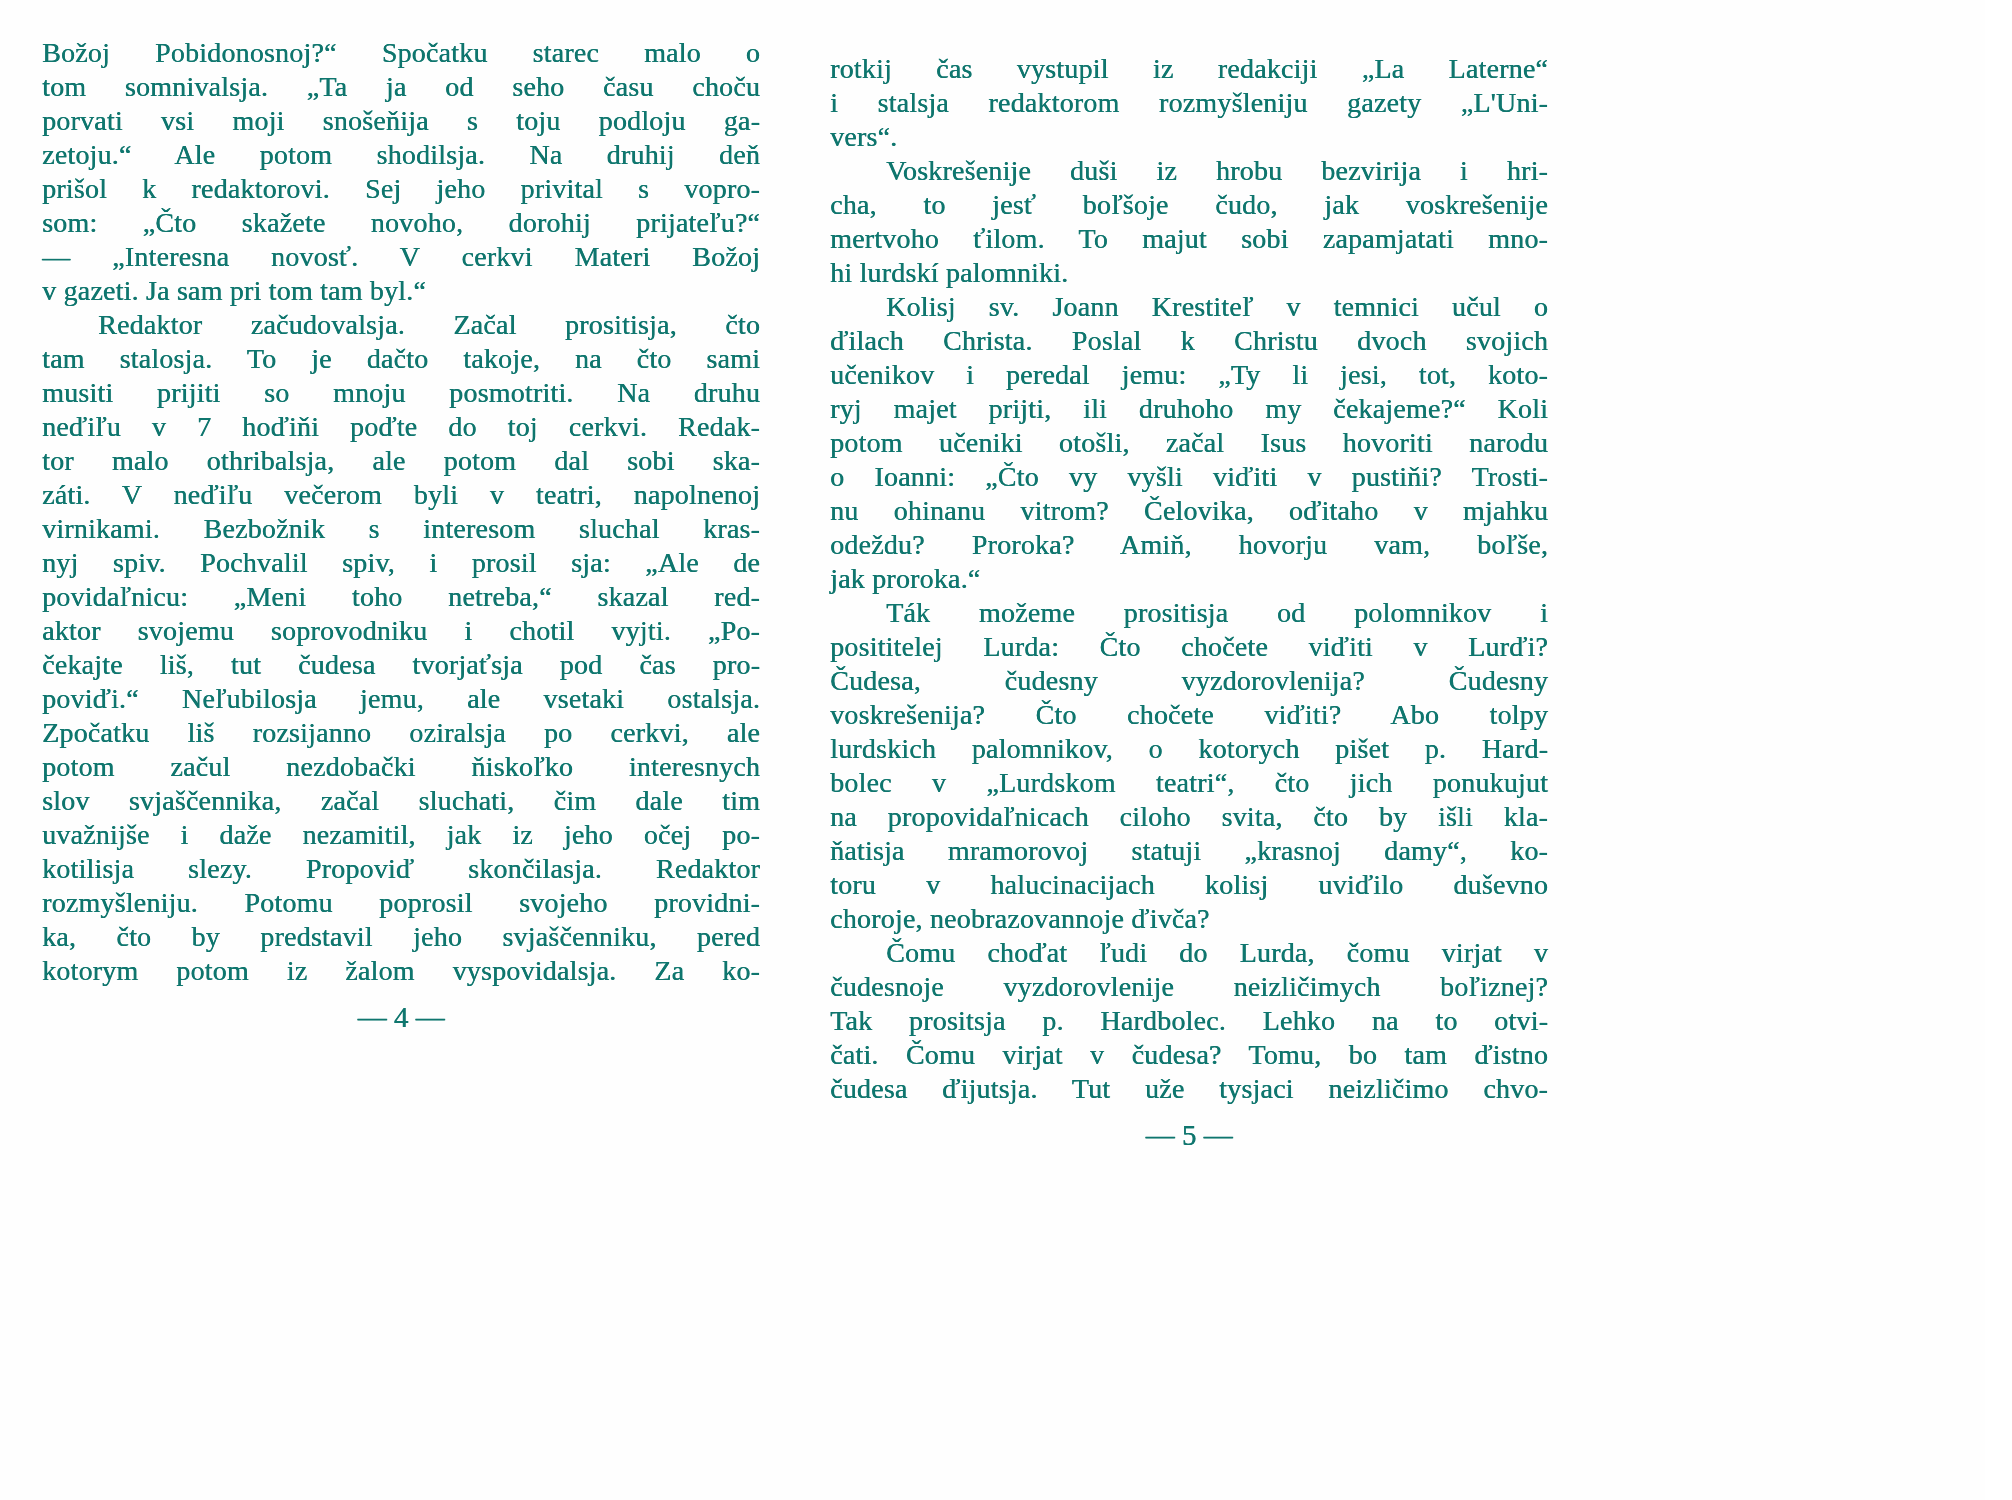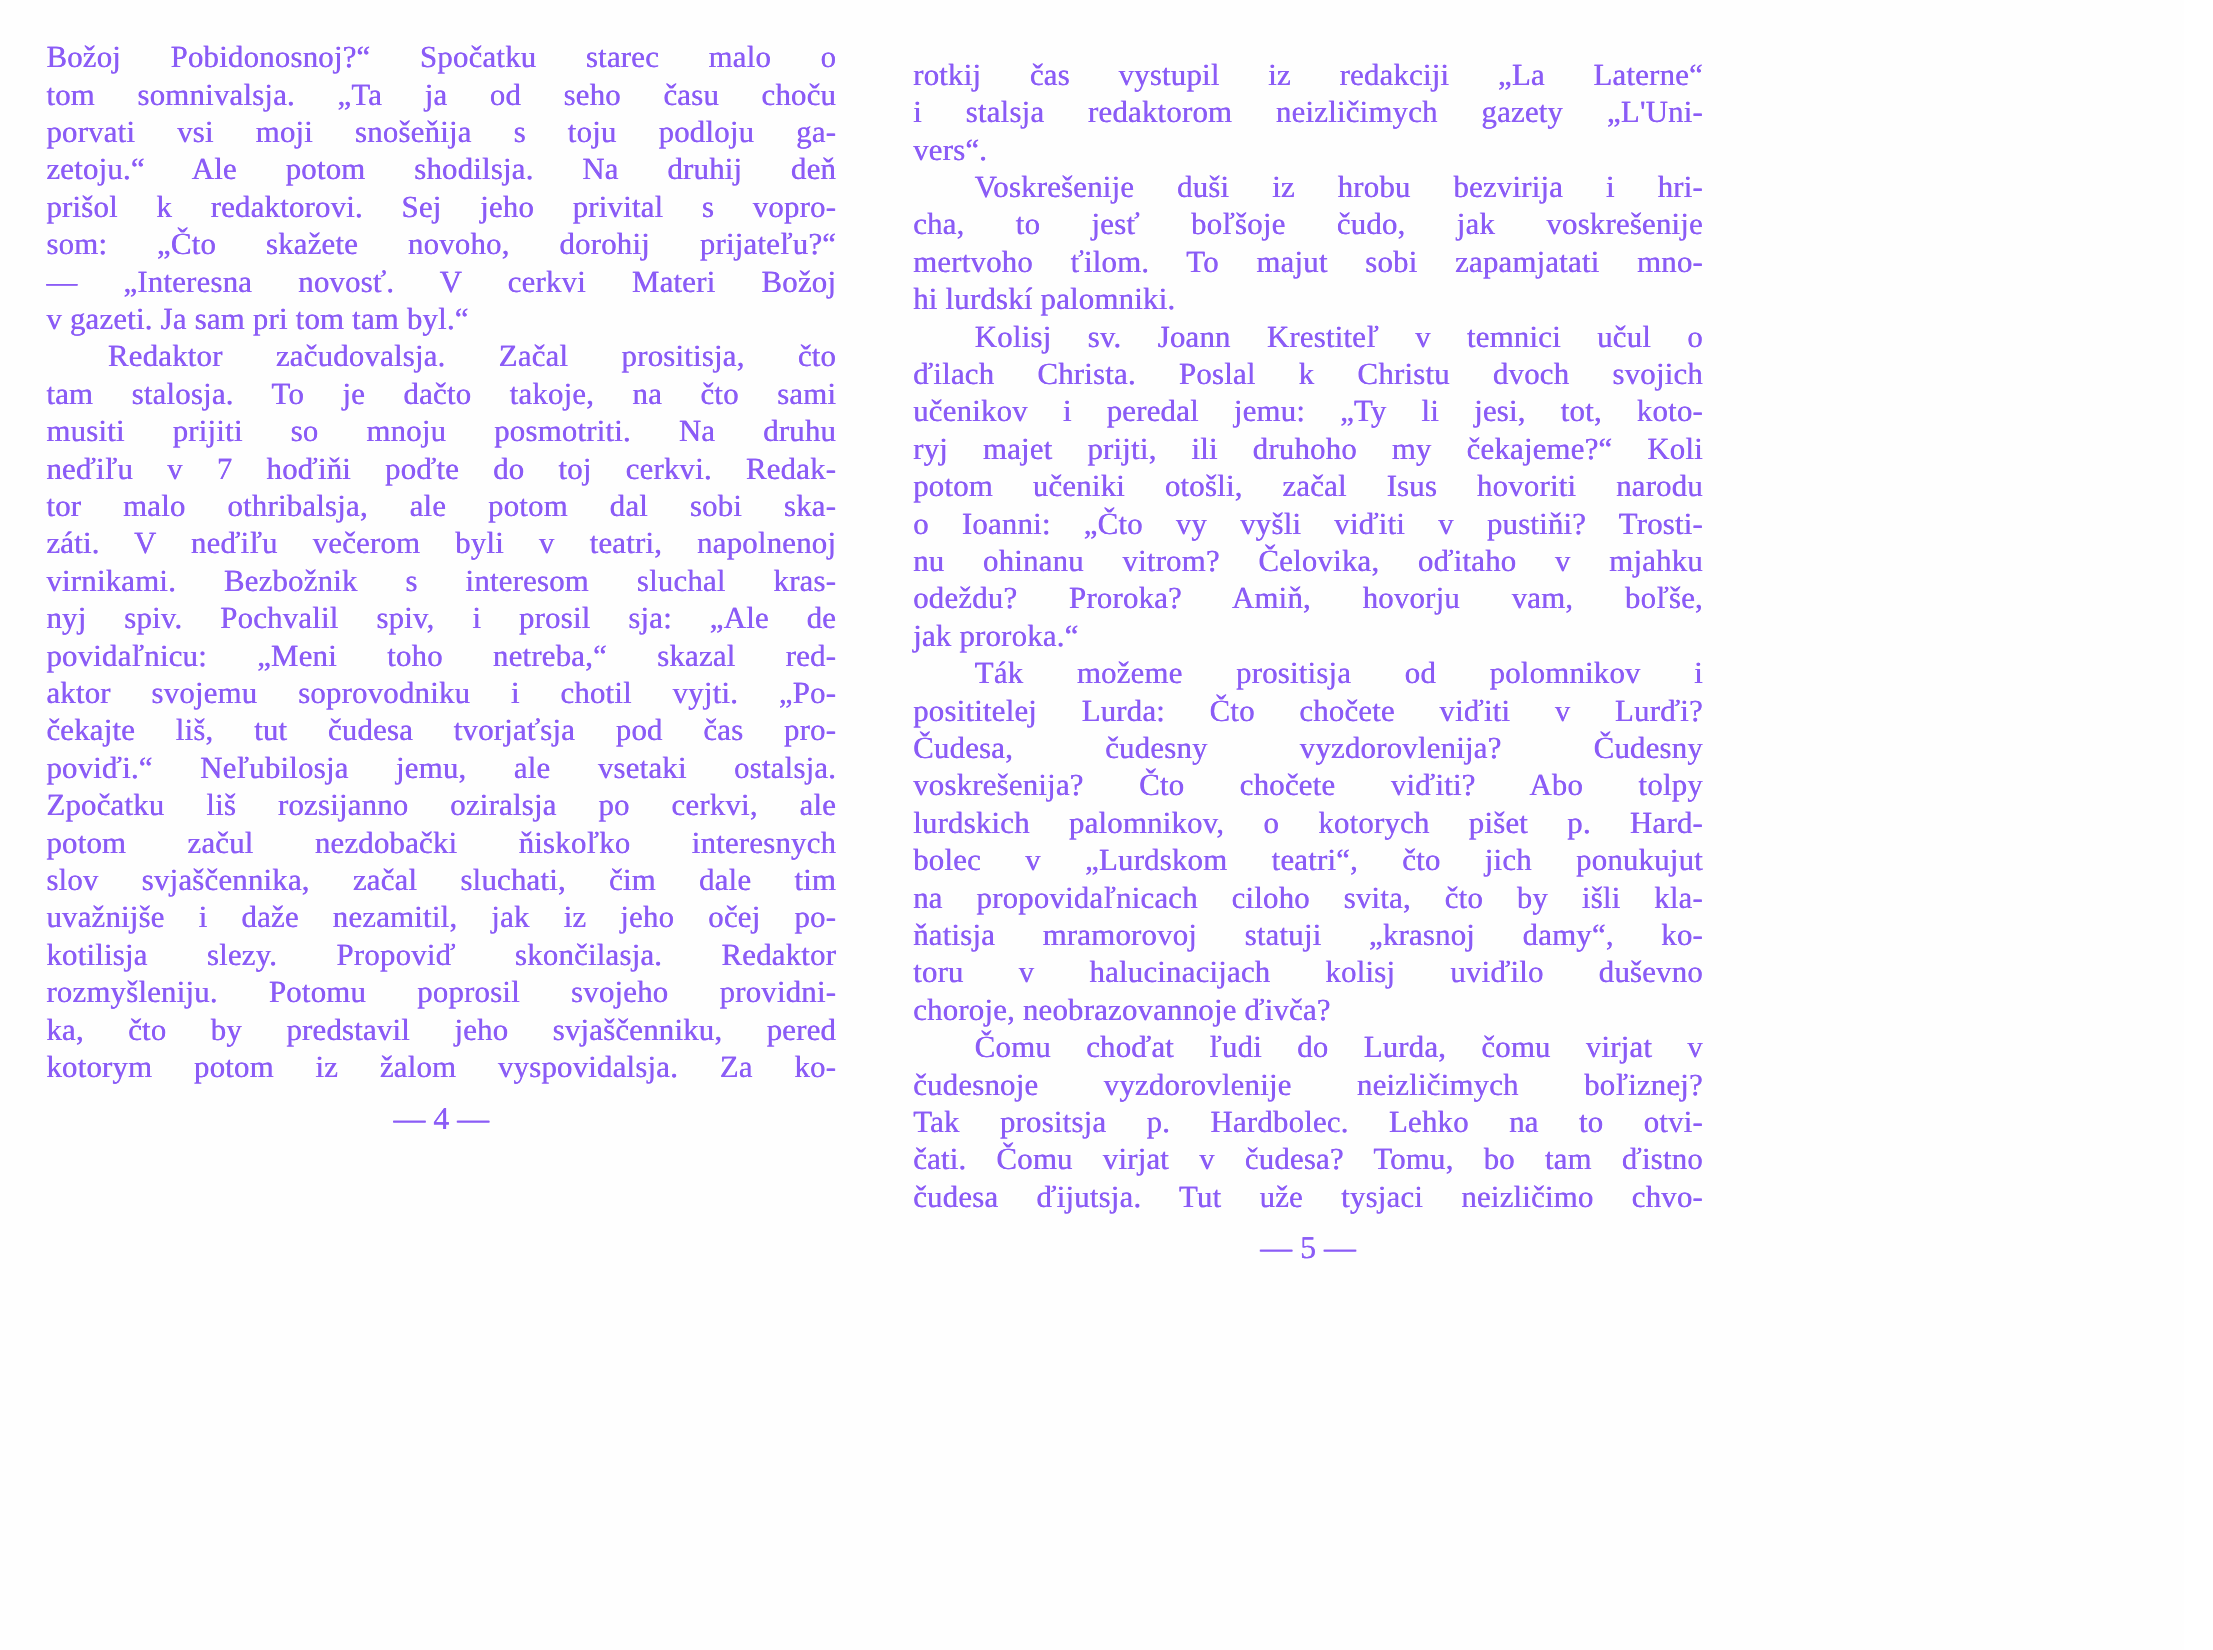--- a/index.html
+++ b/index.html
@@ -7,21 +7,21 @@
     padding: 0;
     background: #ffffff;
   }
   .spread {
     position: relative;
     width: 1985px;
     height: 1500px;
     background: #fefefe;
     overflow: hidden;
     font-family: "Liberation Serif", serif;
-    color: #8b5cf6;
+    color: #0f766e;
   }
   .page {
     position: absolute;
   }
   .page-left {
     left: 42px;
     top: 36px;
     width: 718px;
   }
   .page-right {
@@ -86,21 +86,21 @@
         <div class="line">rozmyšleniju. Potomu poprosil svojeho providni-</div>
         <div class="line">ka, čto by predstavil jeho svjaščenniku, pered</div>
         <div class="line">kotorym potom iz žalom vyspovidalsja. Za ko-</div>
       </div>
     <div class="page-number">— 4 —</div>
   </div>
 
   <div class="page page-right">
     <div class="lines">
         <div class="line">rotkij čas vystupil iz redakciji „La Laterne“</div>
-        <div class="line">i stalsja redaktorom neizličimych gazety „L'Uni-</div>
+        <div class="line">i stalsja redaktorom rozmyšleniju gazety „L'Uni-</div>
         <div class="line para-end">vers“.</div>
         <div class="line indent">Voskrešenije duši iz hrobu bezvirija i hri-</div>
         <div class="line">cha, to jesť boľšoje čudo, jak voskrešenije</div>
         <div class="line">mertvoho ťilom. To majut sobi zapamjatati mno-</div>
         <div class="line para-end">hi lurdskí palomniki.</div>
         <div class="line indent">Kolisj sv. Joann Krestiteľ v temnici učul o</div>
         <div class="line">ďilach Christa. Poslal k Christu dvoch svojich</div>
         <div class="line">učenikov i peredal jemu: „Ty li jesi, tot, koto-</div>
         <div class="line">ryj majet prijti, ili druhoho my čekajeme?“ Koli</div>
         <div class="line">potom učeniki otošli, začal Isus hovoriti narodu</div>

